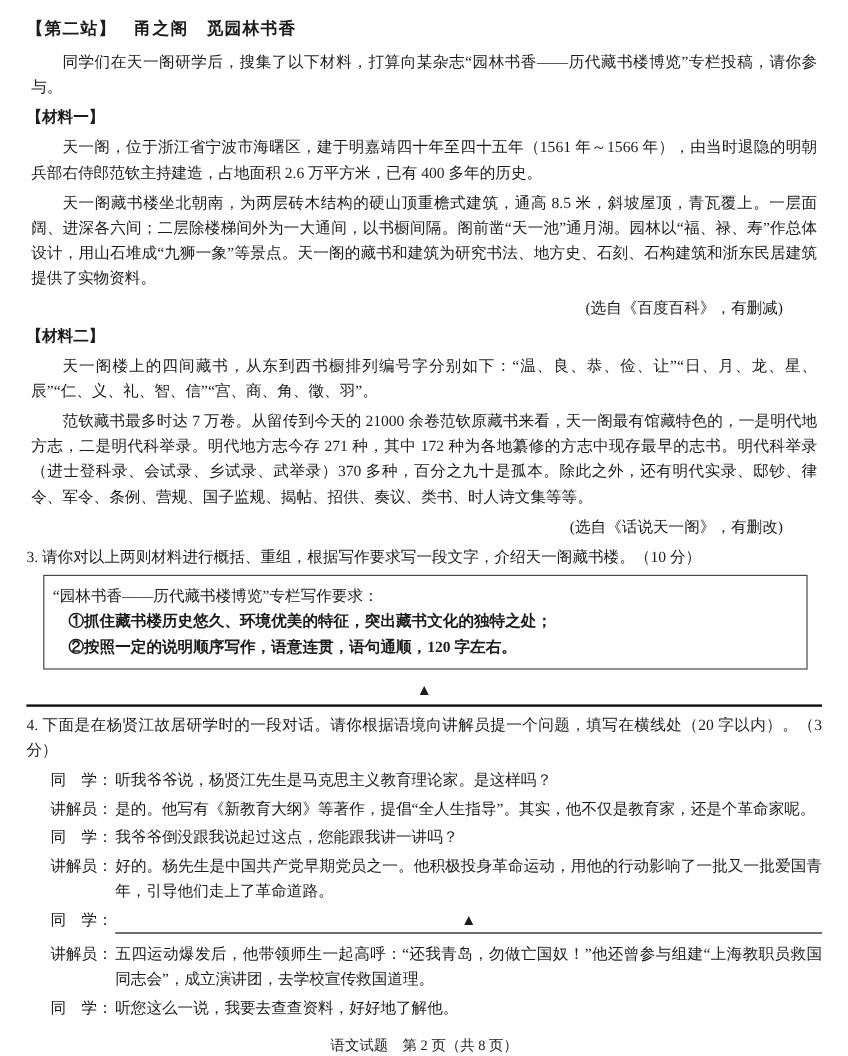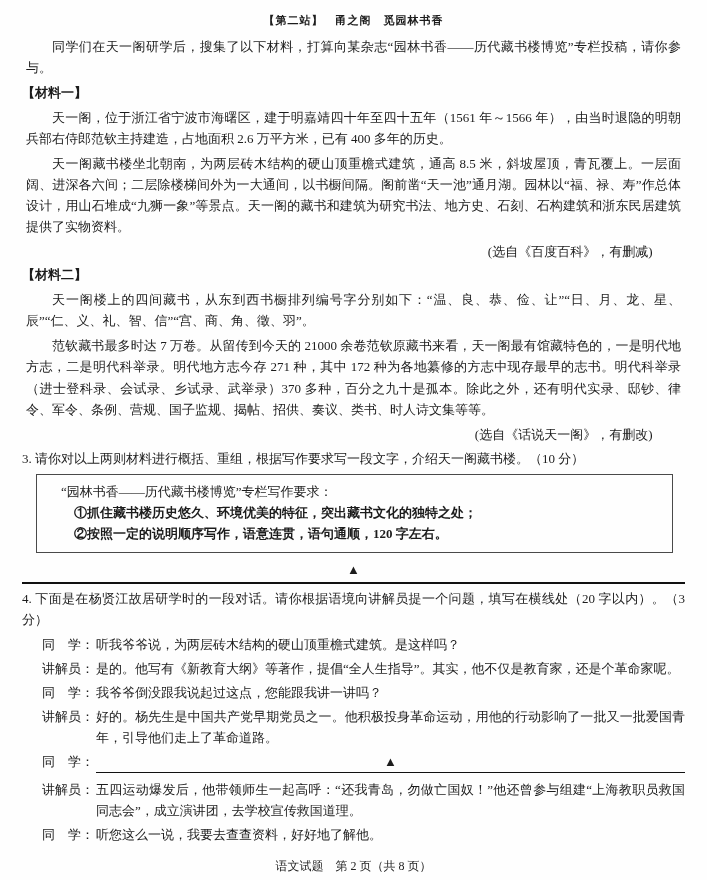--- a/index.html
+++ b/index.html
@@ -9,36 +9,35 @@
     box-sizing: border-box;
     margin: 0 auto;
     padding: 10px 22px 8px 22px;
     background: #fefefe;
     color: #1c1c1c;
     font-family: "Liberation Serif", "DejaVu Serif", serif;
     font-size: 13px;
     line-height: 1.62;
   }
   .center-title {
-    text-align: center;
     font-weight: bold;
-    font-size: 11px;
+    font-size: 14px;
     font-family: "Liberation Sans", "DejaVu Sans", sans-serif;
     margin: 2px 0 6px 0;
     letter-spacing: 1px;
   }
   .para { text-indent: 2em; text-align: justify; margin: 4px; }
   .plain { text-align: justify; margin: 0; }
   .mat-label { font-weight: bold; font-family: "Liberation Sans", "DejaVu Sans", sans-serif; margin: 1px 0; }
   .source { text-align: right; padding-right: 2.5em; margin: 0 0 2px 0; }
   .q-text { margin: 3px 0 4px 0; text-align: justify; }
   .req-box {
     border: 1px solid #4a4a4a;
     margin: 5px 12px 3px 14px;
-    padding: 6px 14px 8px 24px;
+    padding: 6px 14px 8px 7px;
   }
   .req-box .box-item { padding-left: 1em; text-align: justify; font-weight: bold; }
   .tri-center { text-align: center; margin: 6px 0 0 0; font-size: 13px; }
   .divider { border: none; border-top: 2px solid #111; margin: 2px 0 4px 0; }
   .dlg-row { display: flex; margin: 0 0 3px 20px; }
   .dlg-speaker { flex: 0 0 auto; white-space: nowrap; margin-right: 2px; }
   .dlg-text { flex: 1 1 auto; text-align: justify; }
   .dlg-blank {
     flex: 1 1 auto;
     border-bottom: 1px solid #111;
@@ -80,21 +79,21 @@
   </div>
 
   <div class="tri-center">▲</div>
   <hr class="divider">
 
 
   <p class="q-text">4. 下面是在杨贤江故居研学时的一段对话。请你根据语境向讲解员提一个问题，填写在横线处（20 字以内）。（3 分）</p>
 
   <div class="dlg-row">
     <span class="dlg-speaker">同　学：</span>
-    <span class="dlg-text">听我爷爷说，为两层砖木结构的硬山顶重檐式建筑。是这样吗？</span>
+    <span class="dlg-text">听我爷爷说，杨贤江先生是马克思主义教育理论家。是这样吗？</span>
   </div>
   <div class="dlg-row">
     <span class="dlg-speaker">讲解员：</span>
     <span class="dlg-text">是的。他写有《新教育大纲》等著作，提倡“全人生指导”。其实，他不仅是教育家，还是个革命家呢。</span>
   </div>
   <div class="dlg-row">
     <span class="dlg-speaker">同　学：</span>
     <span class="dlg-text">我爷爷倒没跟我说起过这点，您能跟我讲一讲吗？</span>
   </div>
   <div class="dlg-row">

